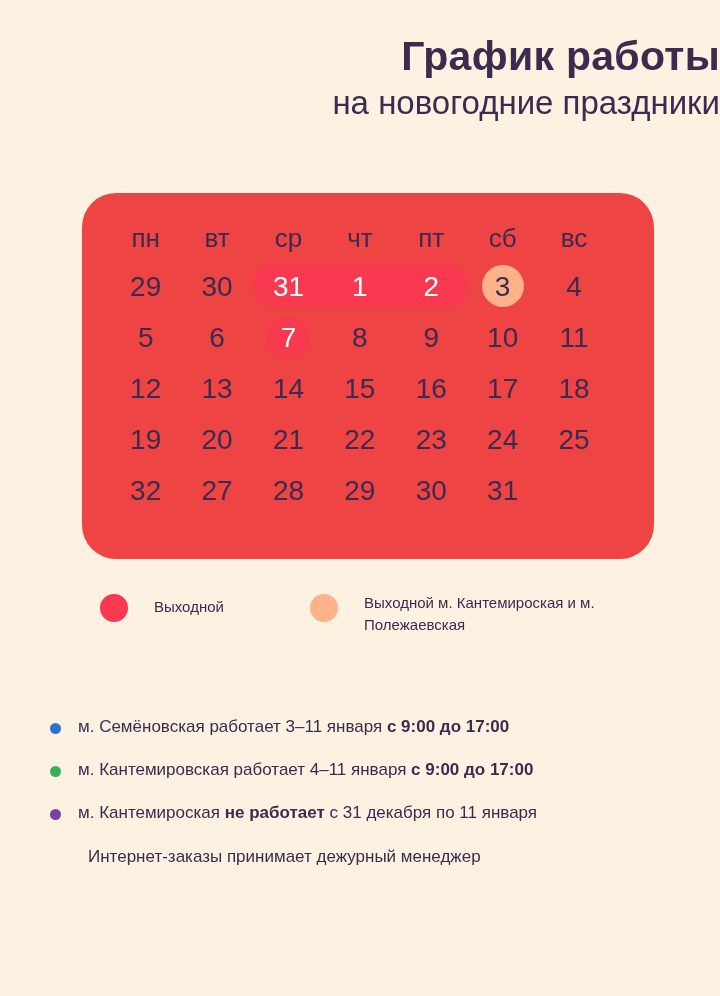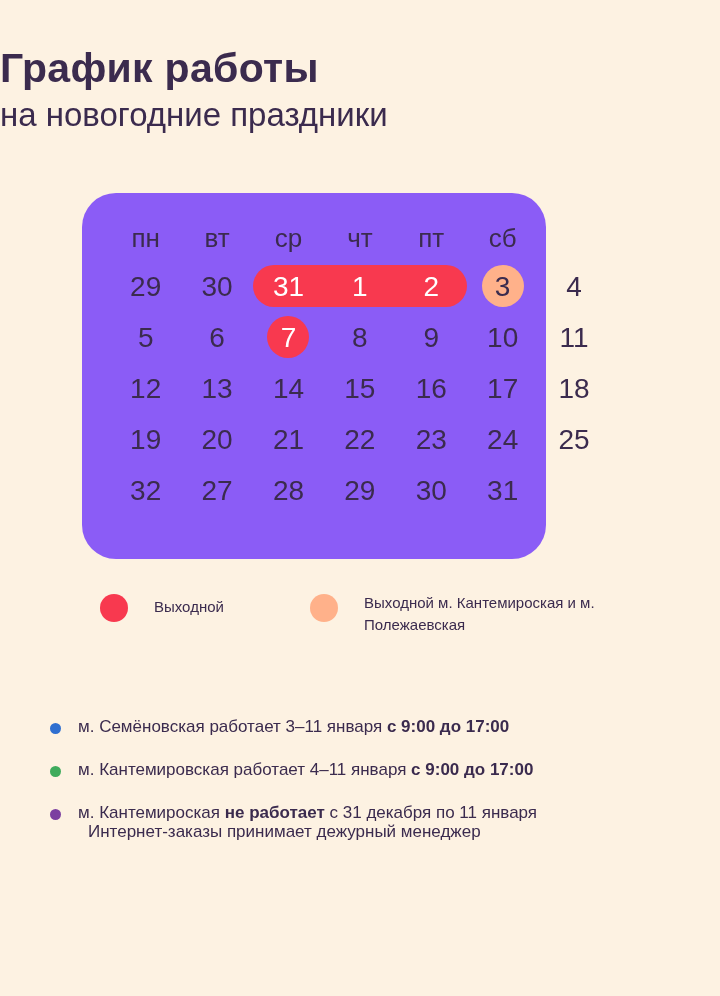--- a/index.html
+++ b/index.html
@@ -18,22 +18,22 @@
 
   .page {
     width: 720px;
     height: 996px;
     position: relative;
     box-sizing: border-box;
   }
 
   
   .heading {
-    text-align: left;
-    padding-top: 44px;
+    text-align: right;
+    padding-top: 32px;
   }
   .heading .line1 {
     font-size: 41px;
     font-weight: bold;
     color: #3b2b4e;
     letter-spacing: 0.3px;
     line-height: 1.18;
   }
   .heading .line2 {
     font-size: 33px;
@@ -41,23 +41,23 @@
     color: #3b2b4e;
     line-height: 1.3;
     margin-top: 2px;
   }
 
   
   .calendar-card {
     position: absolute;
     left: 82px;
     top: 193px;
-    width: 464px;
+    width: 572px;
     height: 366px;
-    background: #8b5cf6;
+    background: #ef4444;
     border-radius: 34px;
   }
 
   .cal-grid {
     position: absolute;
     left: 28px;
     top: 22px;
     width: 500px;
   }
   .cal-row {
@@ -178,21 +178,21 @@
   .note-text {
     margin-left: 17px;
     font-size: 17px;
     color: #3b2b4e;
     line-height: 1.3;
   }
   .note-text b { font-weight: bold; }
 
   .footer-note {
     position: absolute;
-    top: 822px;
+    top: 847px;
     left: 88px;
     font-size: 17px;
     color: #3b2b4e;
   }
 </style>
 </head>
 <body>
 
 <div class="page">
 
@@ -215,20 +215,23 @@
             <span class="daynum">ср</span>
           </div>
         <div class="cal-cell">
             <span class="daynum">чт</span>
           </div>
         <div class="cal-cell">
             <span class="daynum">пт</span>
           </div>
         <div class="cal-cell">
             <span class="daynum">сб</span>
+          </div>
+        <div class="cal-cell">
+            <span class="daynum">вс</span>
           </div>
       </div>
 
       <div class="cal-row">
         <div class="cal-cell">
             <span class="daynum">29</span>
           </div>
         <div class="cal-cell">
             <span class="daynum">30</span>
           </div>

